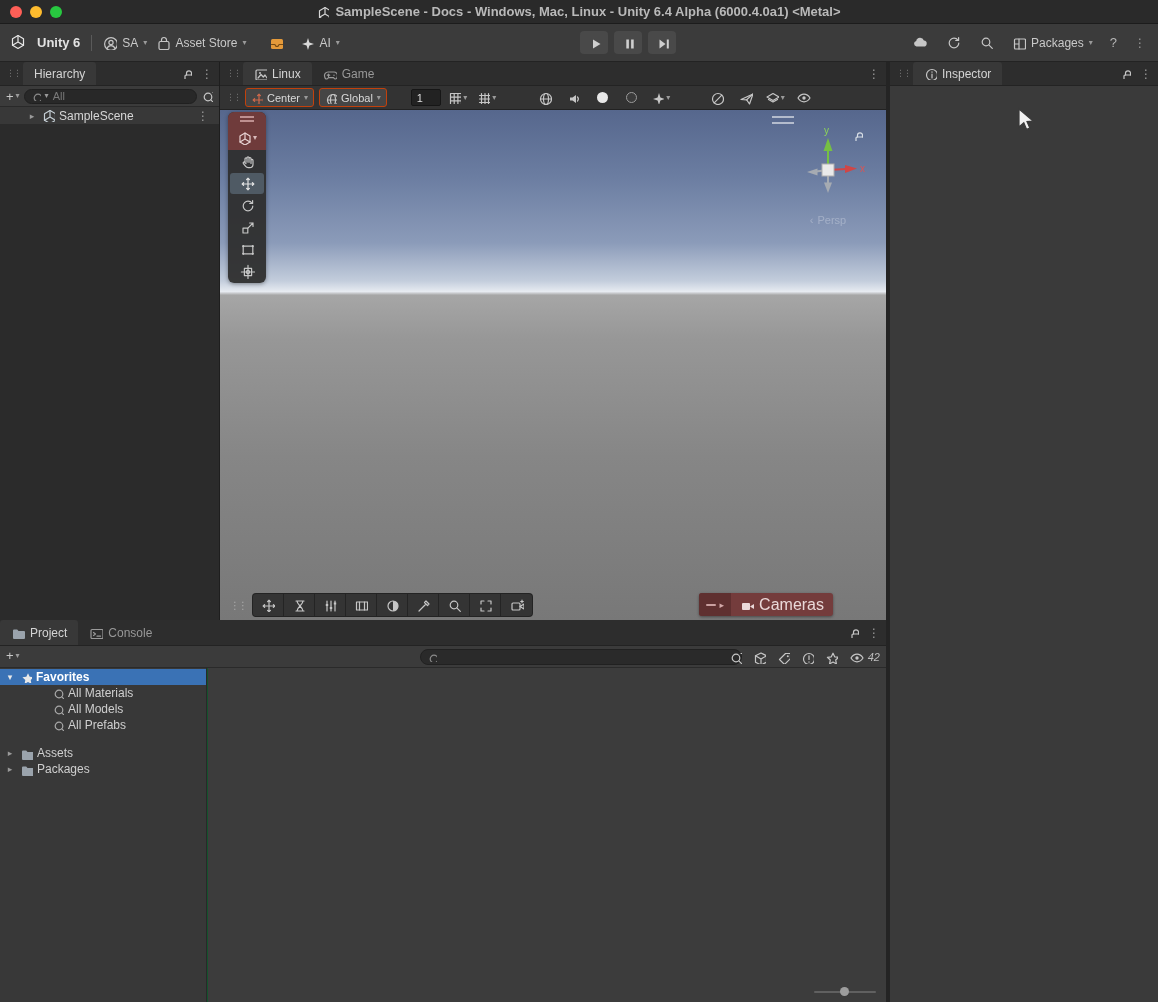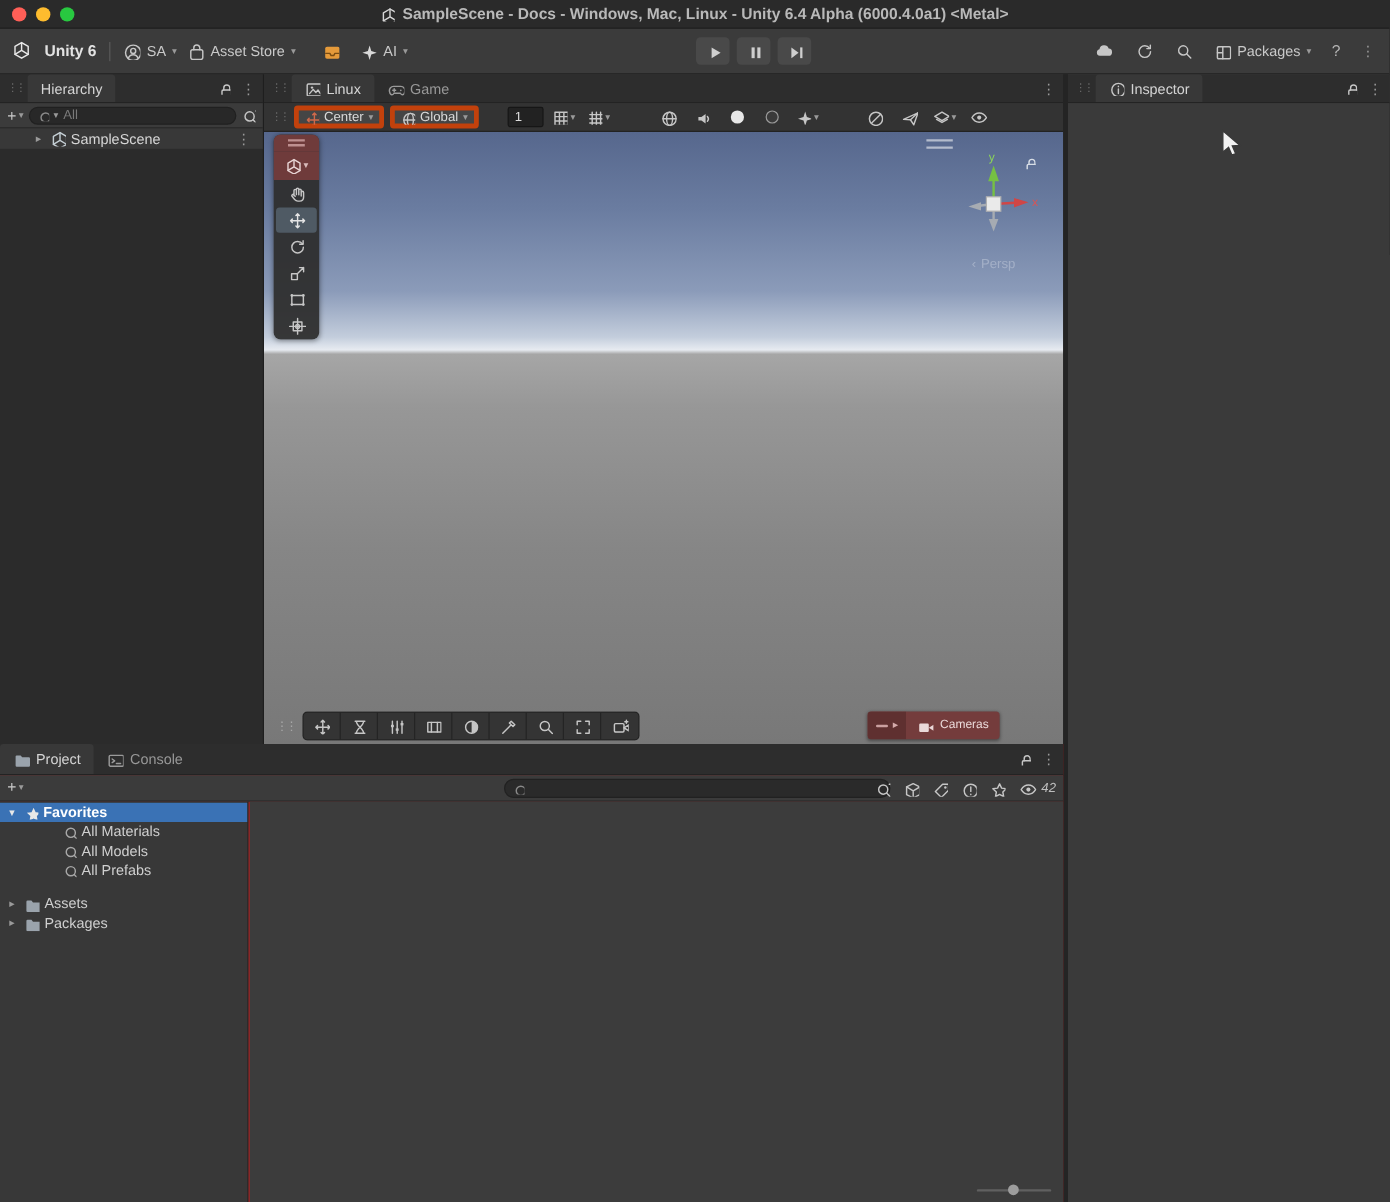--- a/index.html
+++ b/index.html
@@ -40,21 +40,21 @@
   .hierarchy{position:absolute;left:0;top:62px;width:220px;height:558px;background:#2b2b2b;border-right:1px solid #1e1e1e;}
   .toolrow{position:relative;height:21px;background:#3b3b3b;border-bottom:1px solid #292929;display:flex;align-items:center;padding:0 6px;gap:4px;}
   .plusbtn{display:flex;align-items:center;gap:2px;color:#c9c9c9;font-size:13px;line-height:1;}
   .searchfield{flex:1;height:15px;background:#282828;border:1px solid #202020;border-radius:8px;display:flex;align-items:center;gap:4px;padding:0 6px;font-size:11px;color:#7a7a7a;}
   .h-row{height:17px;background:#383838;display:flex;align-items:center;font-size:12px;color:#d6d6d6;position:relative;gap:4px;}
   .h-row .fold{width:12px;text-align:center;font-size:9px;color:#9a9a9a;margin-left:26px;}
 
   
   .scene{position:absolute;left:220px;top:62px;width:666px;height:558px;background:#333;}
   .scene-toolbar{position:relative;height:24px;background:#333333;border-bottom:1px solid #222;display:flex;align-items:center;gap:5px;padding:0 6px;}
-  .st-btn{height:19px;background:#454545;border:4px solid #c2410c;border-radius:3px;display:flex;align-items:center;gap:4px;padding:0 5px;font-size:11px;color:#dadada;}
+  .st-btn{height:19px;background:#454545;border:1px solid #c2410c;border-radius:3px;display:flex;align-items:center;gap:4px;padding:0 5px;font-size:11px;color:#dadada;}
   .st-field{width:30px;height:17px;background:#222;border:1px solid #161616;border-radius:2px;font-size:11px;color:#dcdcdc;display:flex;align-items:center;padding:0 5px;}
   .st-toggle{height:19px;min-width:24px;display:flex;align-items:center;justify-content:center;gap:2px;border-radius:3px;}
   .dot-solid{width:11px;height:11px;border-radius:50%;background:#e8e8e8;}
   .dot-outline{width:11px;height:11px;border-radius:50%;border:1.5px solid #9a9a9a;background:#3a3a3a;}
   .viewport{position:absolute;left:0;top:48px;width:666px;height:510px;overflow:hidden;
     background:linear-gradient(180deg,#56678d 0%,#6b7da1 13%,#8b9bb9 26%,#c3cddc 33.5%,#e7ebf1 35.6%,#a6a6a6 36.3%,#979797 45%,#868686 68%,#787878 100%);}
   .vp-grip{position:absolute;left:552px;top:6px;width:22px;height:8px;border-top:2px solid rgba(255,255,255,.55);border-bottom:2px solid rgba(255,255,255,.55);}
 
   
   .tools-overlay{position:absolute;left:8px;top:2px;width:38px;background:rgba(46,46,46,.95);border-radius:6px;overflow:hidden;box-shadow:0 1px 4px rgba(0,0,0,.4);}
@@ -76,29 +76,29 @@
   .bottom-tools{position:absolute;left:10px;bottom:3px;display:flex;align-items:center;gap:6px;}
   .bt-grip{color:rgba(225,225,225,.45);font-size:10px;letter-spacing:-2px;}
   .bt-group{display:flex;background:rgba(42,42,42,.88);border:1px solid rgba(25,25,25,.6);border-radius:4px;overflow:hidden;}
   .bt-btn{width:31px;height:22px;display:flex;align-items:center;justify-content:center;border-right:1px solid rgba(20,20,20,.5);}
   .bt-btn:last-child{border-right:none;}
 
   
   .cameras-overlay{position:absolute;right:53px;bottom:4px;height:23px;display:flex;align-items:stretch;background:#743c3c;border-radius:3px;overflow:hidden;box-shadow:0 1px 3px rgba(0,0,0,.4);}
   .cam-grip{display:flex;align-items:center;gap:4px;background:#5f3030;padding:0 7px;color:#d4aaaa;font-size:9px;}
   .cam-grip .dash{width:10px;height:2px;background:#caa0a0;border-radius:1px;}
-  .cam-main{display:flex;align-items:center;gap:5px;padding:0 9px;color:#ead9d9;font-size:10px;}
+  .cam-main{display:flex;align-items:center;gap:5px;padding:0 9px;color:#ead9d9;font-size:16px;}
 
   
   .v-split{position:absolute;left:886px;top:62px;width:4px;height:940px;background:#242424;}
   .inspector{position:absolute;left:890px;top:62px;width:268px;height:940px;background:#3a3a3a;}
   .inspector-body{position:absolute;left:0;top:24px;width:268px;height:916px;background:#3a3a3a;}
 
   
-  .project{position:absolute;left:0;top:620px;width:886px;height:382px;background:#b91c1c;}
+  .project{position:absolute;left:0;top:620px;width:886px;height:382px;background:#14532d;}
   .project .tabbar{height:26px;}
   .proj-toolrow{position:relative;height:22px;background:#3b3b3b;border-bottom:1px solid #2a2a2a;}
   .proj-plus{position:absolute;left:6px;top:3px;}
   .proj-search{position:absolute;left:420px;top:3px;width:322px;height:16px;background:#2a2a2a;border:1px solid #212121;border-radius:8px;display:flex;align-items:center;padding:0 6px;gap:4px;}
   .proj-icons{position:absolute;right:6px;top:0;height:22px;display:flex;align-items:center;gap:11px;}
   .count-label{font-size:11px;color:#bdbdbd;}
   .proj-body{position:absolute;left:0;top:48px;width:886px;height:334px;}
   .proj-tree{position:absolute;left:0;top:0;width:207px;height:334px;background:#383838;border-right:1px solid #292929;padding-top:1px;}
   .tree-row{height:16px;display:flex;align-items:center;font-size:12px;color:#cfcfcf;gap:4px;}
   .tree-row .fold{width:12px;text-align:center;font-size:9px;color:#9a9a9a;margin-left:4px;}

